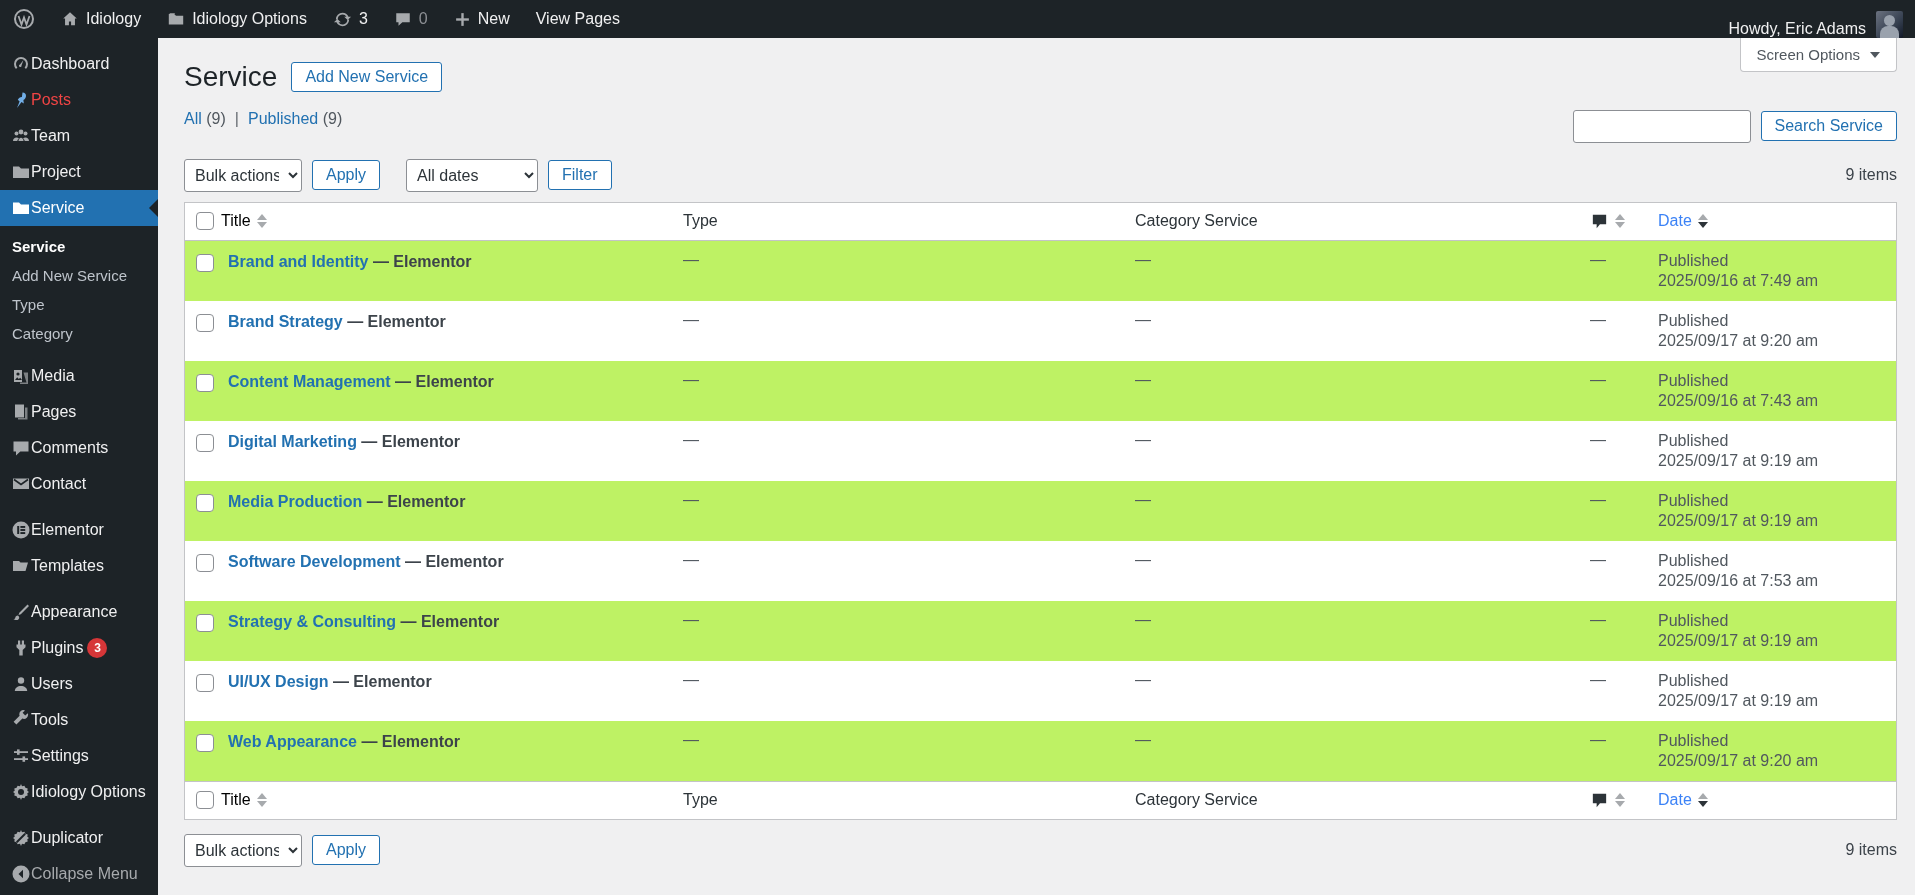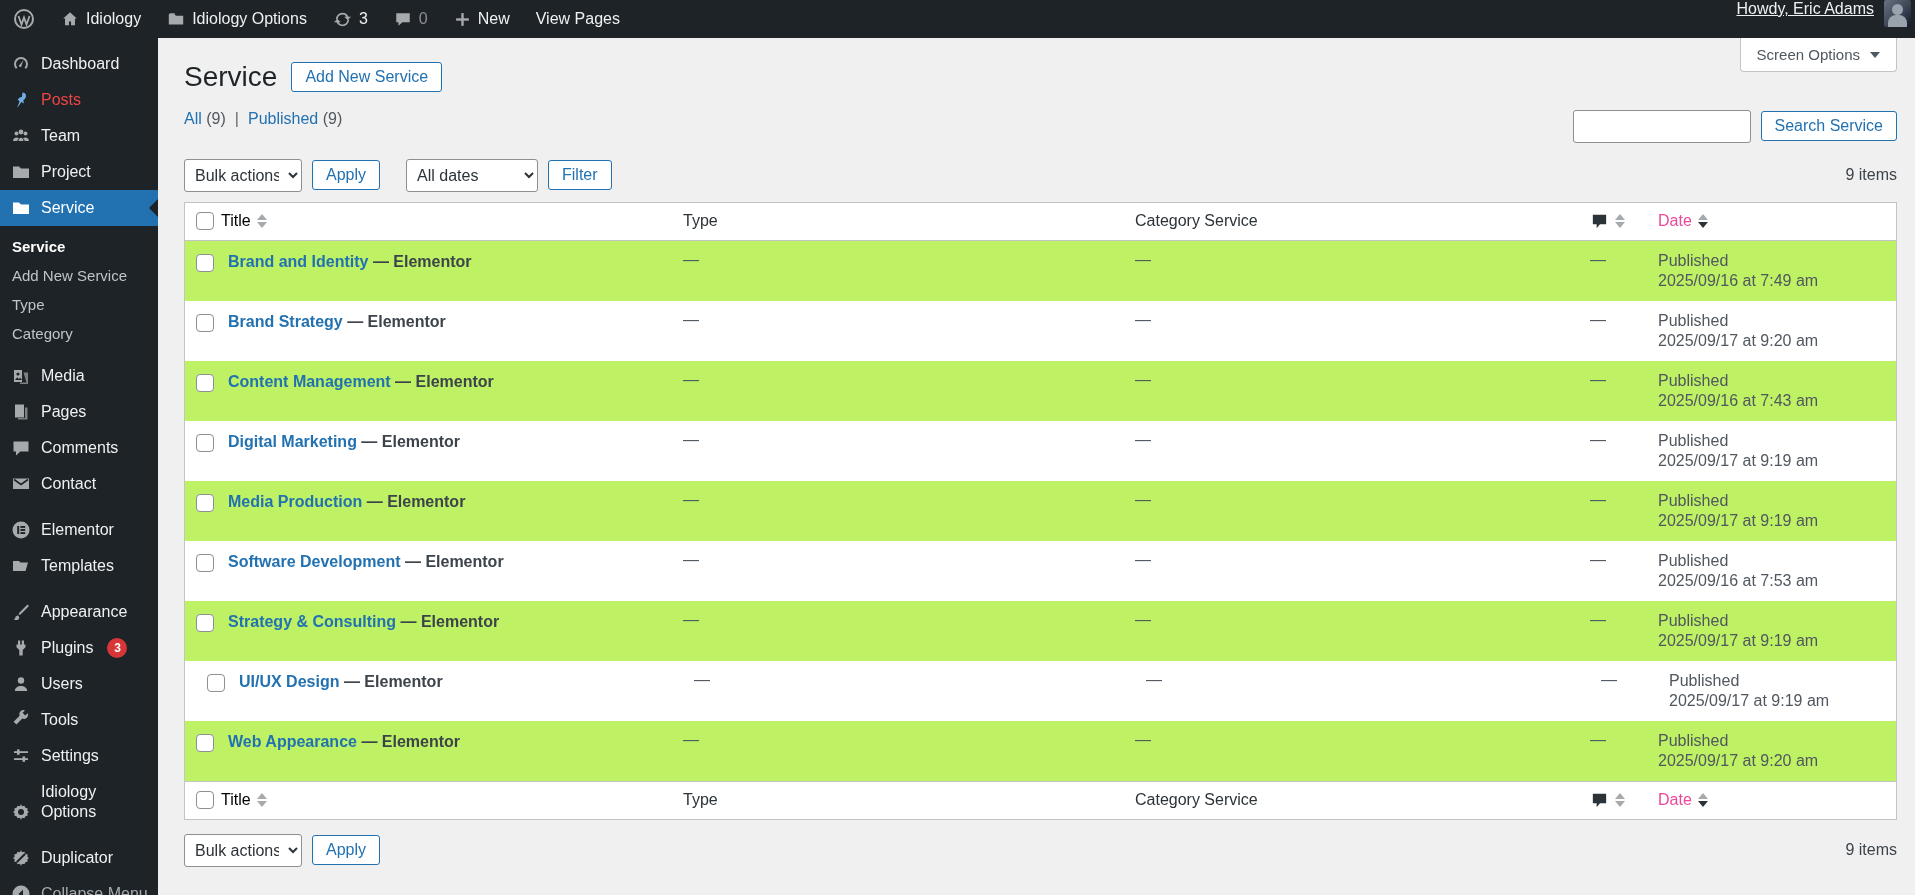--- a/index.html
+++ b/index.html
@@ -7,28 +7,28 @@
   body { font-family:"Liberation Sans","DejaVu Sans",sans-serif; font-size:16px; background:#f0f0f1; color:#3c434a; }
   svg { display:block; }
 
   
   .admin-bar { position:fixed; top:0; left:0; width:1915px; height:38px; background:#1d2327; color:#f0f0f1;
     display:flex; align-items:center; z-index:50; }
   .ab-left { display:flex; align-items:center; height:100%; }
   .ab-item { display:flex; align-items:center; gap:7px; padding:0 13px; height:100%; color:#f0f0f1; cursor:pointer; font-size:16px; }
   .ab-item .ab-ico { color:#a7aaad; }
   .ab-count-muted { color:#8c8f94; }
-  .ab-right { margin-left:auto; display:flex; align-items:flex-start; gap:10px; padding-right:4px; height:100%; cursor:pointer;text-decoration:underline; }
+  .ab-right { margin-left:auto; display:flex; align-items:flex-end; gap:10px; padding-right:12px; height:100%; cursor:pointer; }
   .ab-avatar { width:27px; height:27px; background:linear-gradient(135deg,#6b7280 0%,#374151 60%,#111827 100%); border-radius:2px; position:relative; overflow:hidden; }
   .ab-avatar::before { content:""; position:absolute; left:8px; top:4px; width:11px; height:11px; border-radius:50%; background:#9aa2ad; }
   .ab-avatar::after { content:""; position:absolute; left:4px; top:15px; width:19px; height:14px; border-radius:8px 8px 0 0; background:#9aa2ad; }
 
   
   .sidebar { position:fixed; top:38px; left:0; width:158px; height:857px; background:#1d2327; padding-top:8px; z-index:40; }
-  .menu-item { display:flex; align-items:flex-end; gap:10px; padding:8px 10px 8px 11px; color:#f0f0f1; font-size:16px; cursor:pointer; position:relative; line-height:1.25; }
+  .menu-item { display:flex; align-items:flex-end; gap:0; padding:8px 10px 8px 11px; color:#f0f0f1; font-size:16px; cursor:pointer; position:relative; line-height:1.25; }
   .menu-item .mi-icon { color:#a7aaad; flex:0 0 20px; }
   .menu-item.highlight { color:#ef4444; }
   .menu-item.highlight .mi-icon { color:#72aee6; }
   .menu-item.muted { color:#a7aaad; }
   .menu-item.active { background:#2271b1; color:#fff; }
   .menu-item.active .mi-icon { color:#fff; }
   .menu-item.active::after { content:""; position:absolute; right:0; top:50%; margin-top:-9px; border:9px solid transparent; border-right-color:#1d2327; border-left-width:0; }
   .submenu { padding:6px 0 10px; background:#1d2327; }
   .submenu-item { padding:6px 12px; font-size:15px; color:#bec4cb; cursor:pointer; }
   .submenu-item.current { color:#fff; font-weight:700; }
@@ -71,21 +71,21 @@
   .cb-cell { padding:0 0 0 11px; display:flex; align-items:center; height:100%; }
   .trow:not(.thead):not(.tfoot) .cb-cell { align-items:flex-start; padding-top:13px; }
   .checkbox { width:18px; height:18px; border:1px solid #8c8f94; border-radius:4px; background:#fff; cursor:pointer; }
   .col-title-h { display:flex; align-items:center; gap:6px; color:#000000; cursor:pointer; padding-left:7px; }
   .col-plain { color:#2c3338; }
   .sort-pair { display:inline-flex; flex-direction:column; gap:2px; }
   .tri-up { width:0; height:0; border-left:5px solid transparent; border-right:5px solid transparent; border-bottom:6px solid #a7aaad; }
   .tri-down { width:0; height:0; border-left:5px solid transparent; border-right:5px solid transparent; border-top:6px solid #a7aaad; }
   .tri-dark { border-top-color:#2c3338; }
   .comments-h { display:flex; align-items:center; gap:6px; cursor:pointer; color:#2c3338; }
-  .date-h { display:flex; align-items:center; gap:6px; color:#ec4899; cursor:pointer; }
+  .date-h { display:flex; align-items:center; gap:6px; color:#3b82f6; cursor:pointer; }
 
   .trow.striped { background:#bef264; }
   .row-title { padding-left:7px; line-height:1.4; }
   .row-title a { color:#2271b1; font-weight:700; text-decoration:none; cursor:pointer; }
   .row-title .suffix { color:#3c434a; font-weight:700; }
   .dash { color:#50575e; }
   .date-cell { color:#50575e; line-height:20px; }
   .date-cell .pub { display:block; }
 
   .bubble-ico { color:#2c3338; }
@@ -475,21 +475,21 @@
           <div class="trow striped" style="min-height: 60px;">
             <div class="cb-cell">
               <span class="checkbox"></span>
             </div>
             <div class="cell row-title"><a>Strategy &amp; Consulting</a><span class="suffix"> — Elementor</span></div>
             <div class="cell dash">—</div>
             <div class="cell dash">—</div>
             <div class="cell dash">—</div>
             <div class="cell date-cell"><span class="pub">Published</span><span>2025/09/17 at 9:19 am</span></div>
           </div>
-          <div class="trow" style="min-height: 60px; padding-left: 11px;">
+          <div class="trow" style="min-height: 60px;">
             <div class="cb-cell">
               <span class="checkbox"></span>
             </div>
             <div class="cell row-title"><a>UI/UX Design</a><span class="suffix"> — Elementor</span></div>
             <div class="cell dash">—</div>
             <div class="cell dash">—</div>
             <div class="cell dash">—</div>
             <div class="cell date-cell"><span class="pub">Published</span><span>2025/09/17 at 9:19 am</span></div>
           </div>
           <div class="trow striped" style="min-height: 60px;">

